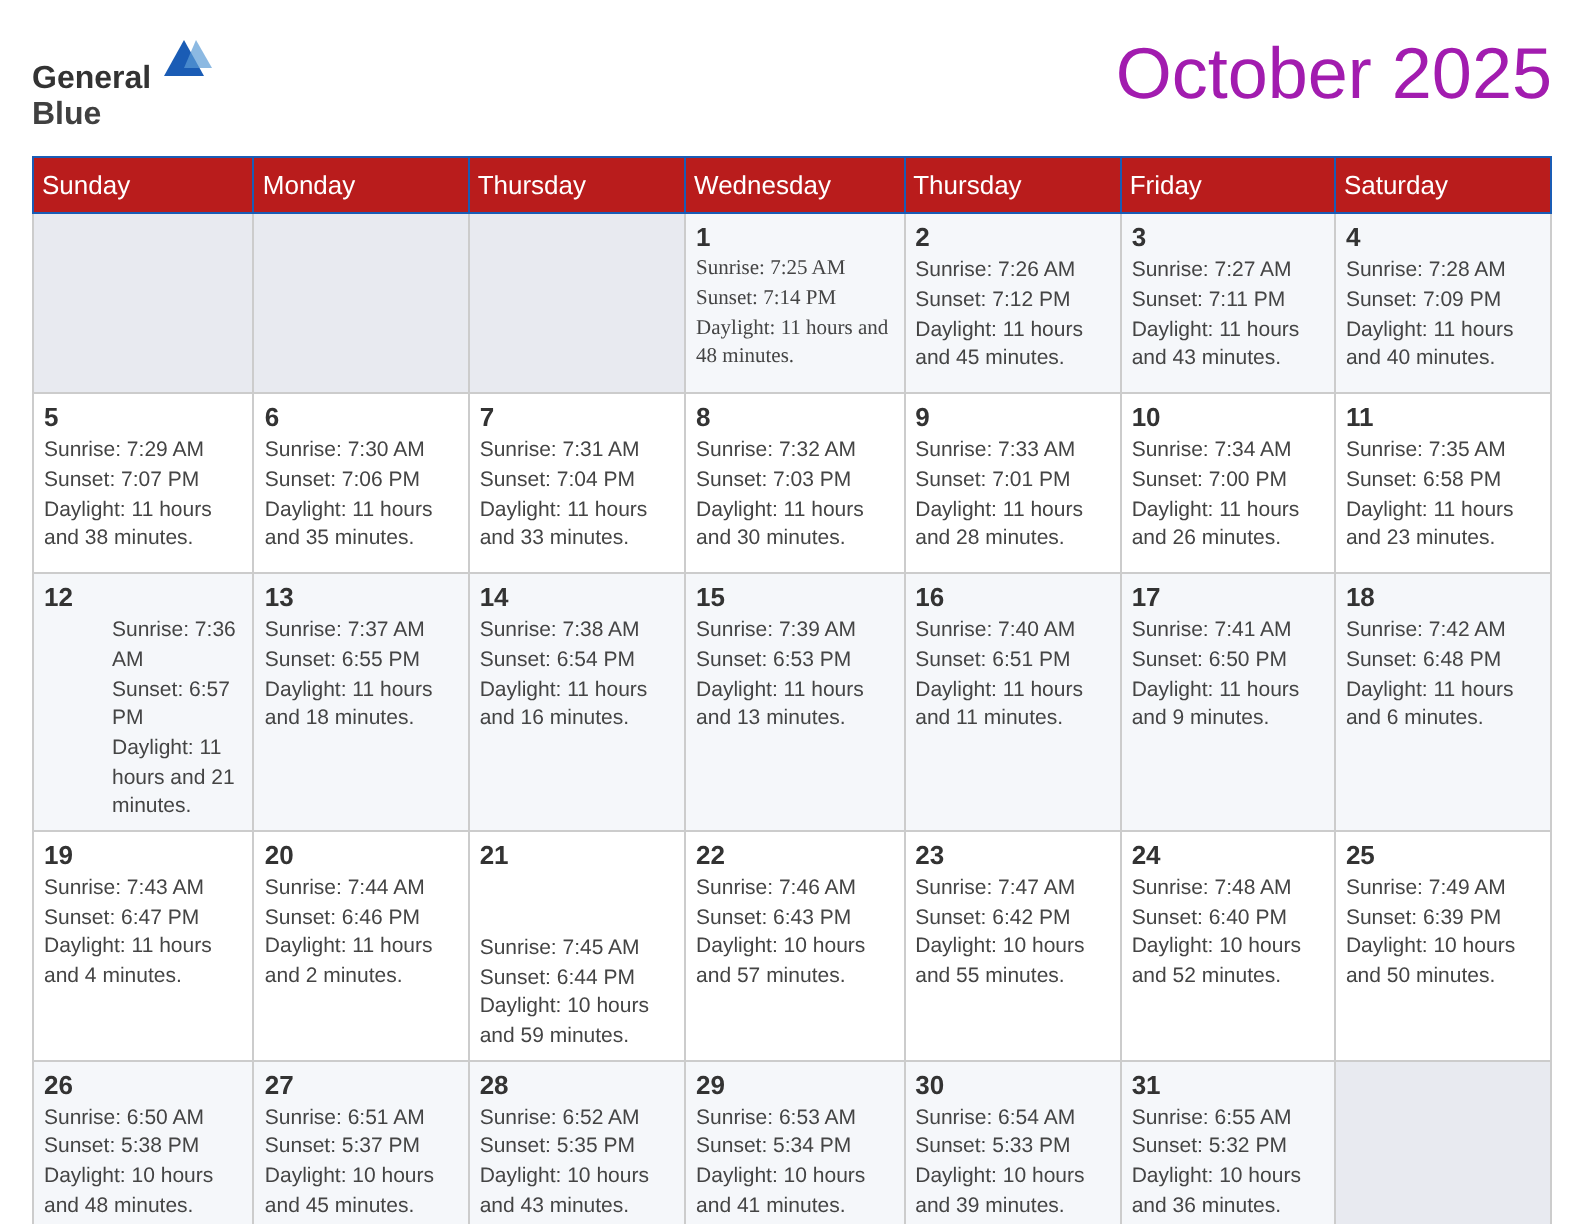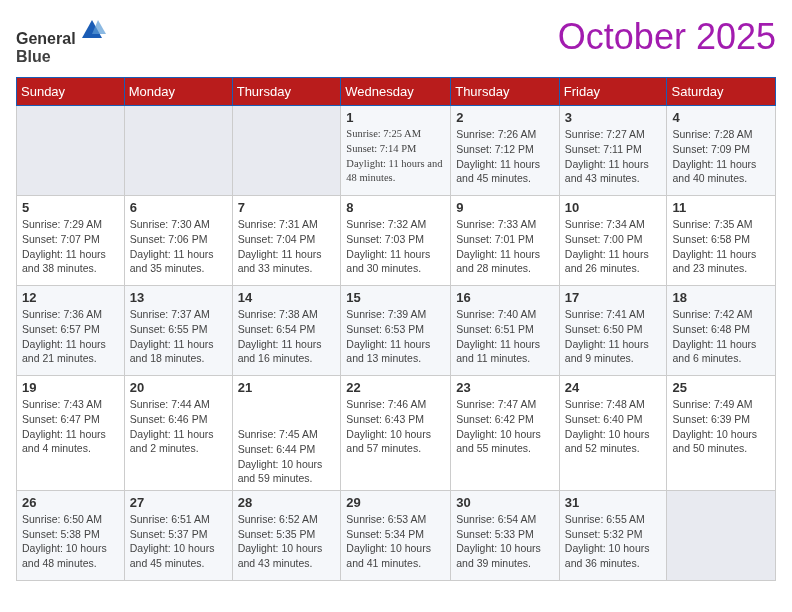--- a/index.html
+++ b/index.html
@@ -192,21 +192,21 @@
         <td>
           <span class="day-num">11</span>
           <div class="day-detail" style="white-space: pre-line;">Sunrise: 7:35 AM
 Sunset: 6:58 PM
 Daylight: 11 hours and 23 minutes.</div>
         </td>
       </tr>
       <tr>
         <td>
           <span class="day-num">12</span>
-          <div class="day-detail" style="white-space: pre-line;">Sunrise: 7:36 AM
+          <div class="day-detail" style="white-space: pre-line; margin-left: 34px;">Sunrise: 7:36 AM
 Sunset: 6:57 PM
 Daylight: 11 hours and 21 minutes.</div>
         </td>
         <td>
           <span class="day-num">13</span>
           <div class="day-detail" style="white-space: pre-line;">Sunrise: 7:37 AM
 Sunset: 6:55 PM
 Daylight: 11 hours and 18 minutes.</div>
         </td>
         <td>

